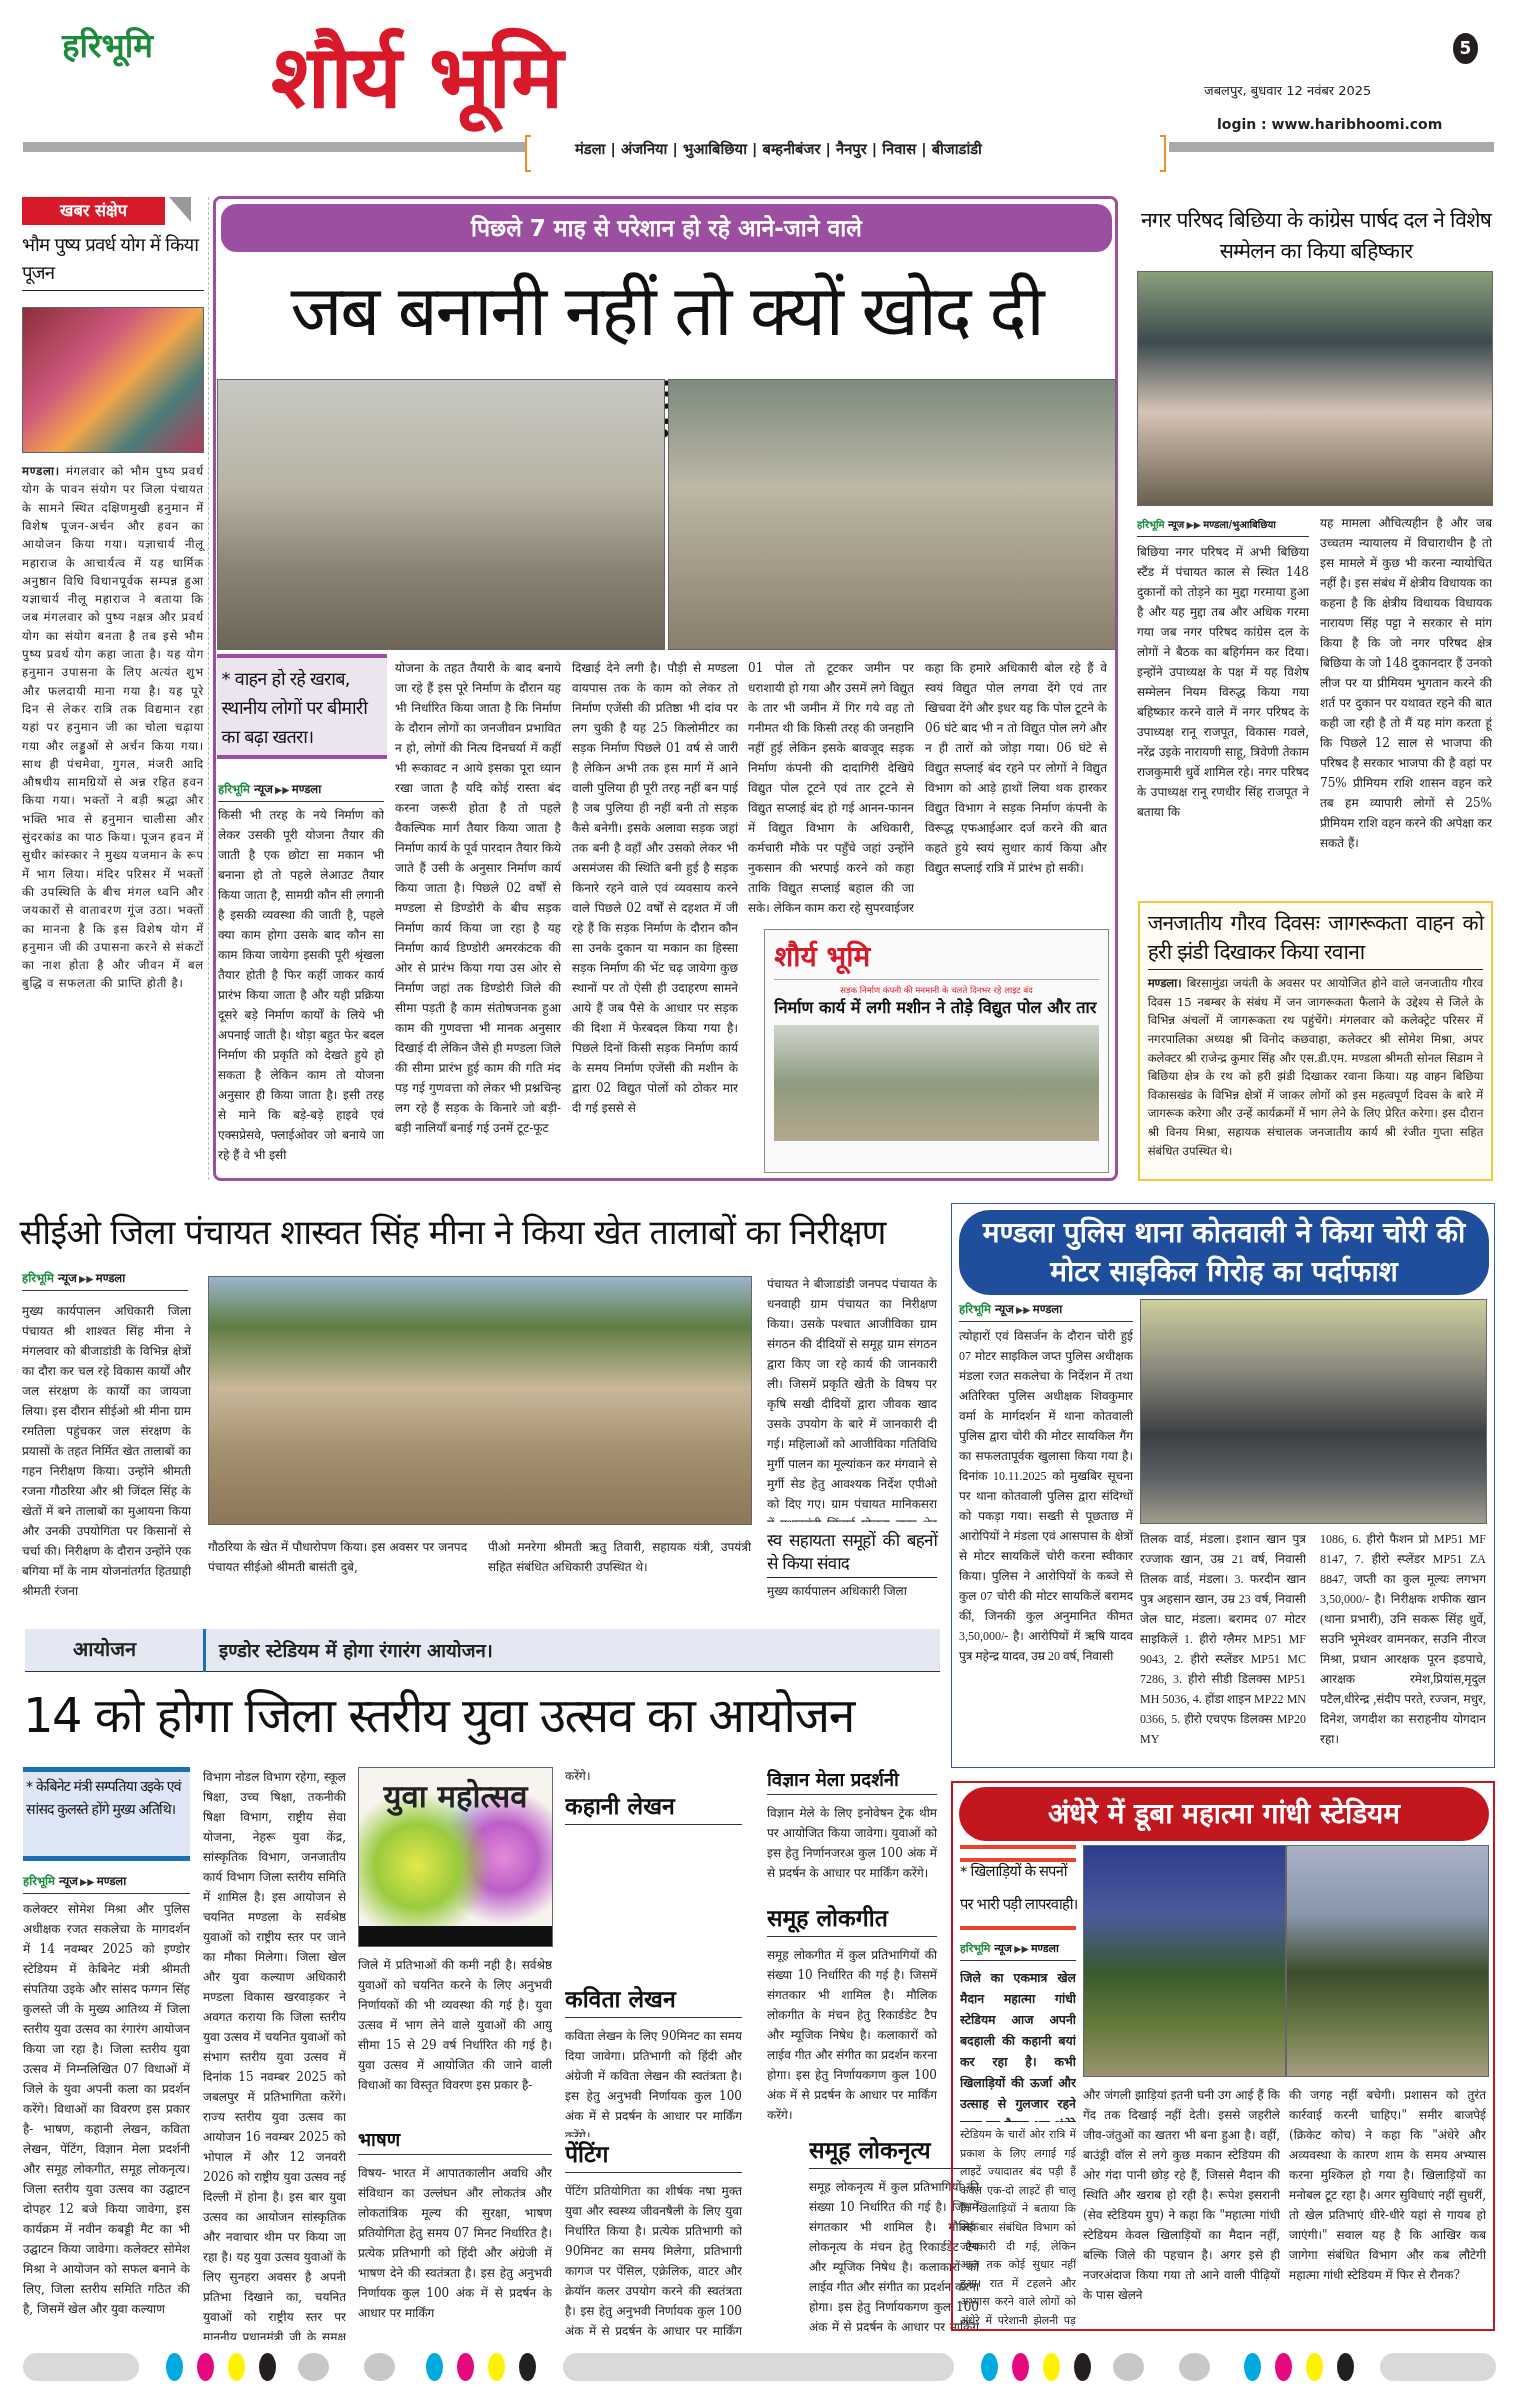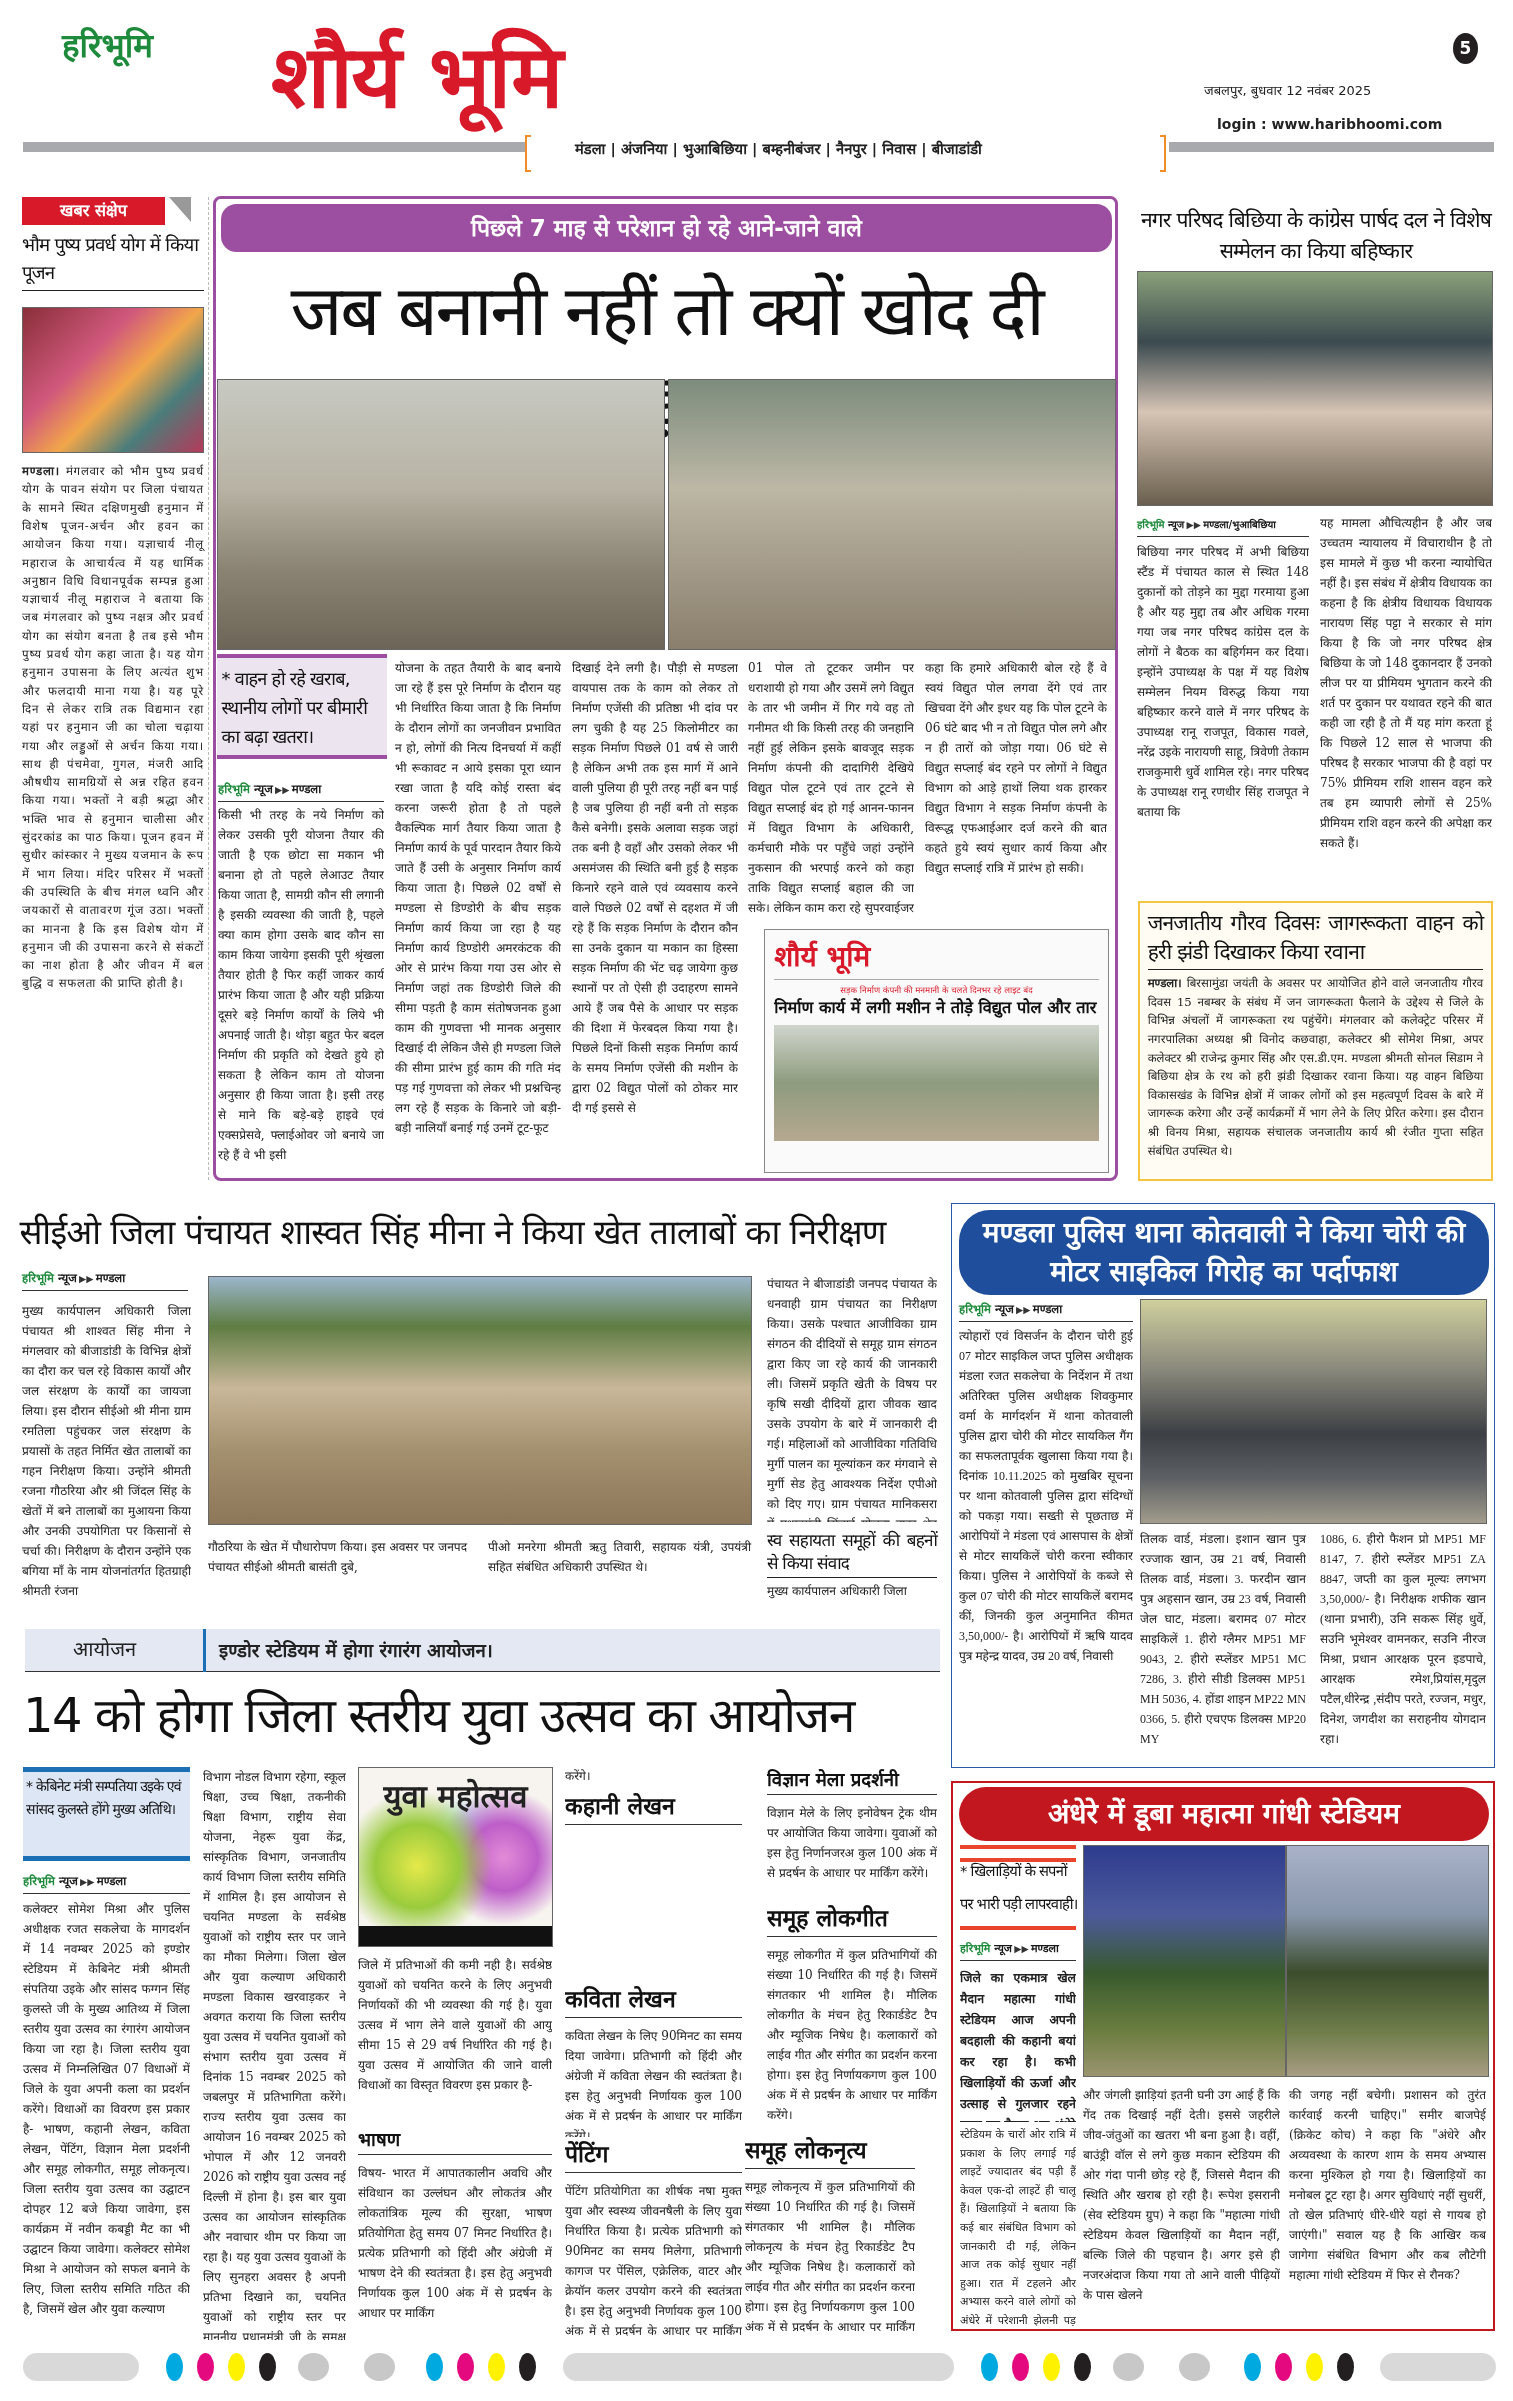--- a/index.html
+++ b/index.html
@@ -116,21 +116,21 @@
 <div class="abs byline" style="left:959px;top:1301px;width:174px">
   <span class="g">हरिभूमि</span>
   <span>न्यूज</span><span class="arrow">▶▶</span><span>मण्डला</span>
 </div>
 <div class="col body-text" style="left:959px;top:1326px;width:174px;height:438px;overflow:hidden;font-family:'Liberation Serif',serif">त्योहारों एवं विसर्जन के दौरान चोरी हुई 07 मोटर साइकिल जप्त पुलिस अधीक्षक मंडला रजत सकलेचा के निर्देशन में तथा अतिरिक्त पुलिस अधीक्षक शिवकुमार वर्मा के मार्गदर्शन में थाना कोतवाली पुलिस द्वारा चोरी की मोटर सायकिल गैंग का सफलतापूर्वक खुलासा किया गया है। दिनांक 10.11.2025 को मुखबिर सूचना पर थाना कोतवाली पुलिस द्वारा संदिग्धों को पकड़ा गया। सख्ती से पूछताछ में आरोपियों ने मंडला एवं आसपास के क्षेत्रों से मोटर सायकिलें चोरी करना स्वीकार किया। पुलिस ने आरोपियों के कब्जे से कुल 07 चोरी की मोटर सायकिलें बरामद कीं, जिनकी कुल अनुमानित कीमत 3,50,000/- है। आरोपियों में ऋषि यादव पुत्र महेन्द्र यादव, उम्र 20 वर्ष, निवासी</div>
 <div class="abs photo" style="left:1140px;top:1299px;width:347px;height:225px;background:linear-gradient(180deg,#cfcf9e 0%,#8c8b7d 30%,#3c3f44 60%,#5d6064 80%,#a19c8c 100%)"></div>
 <div class="col body-text" style="left:1140px;top:1529px;width:166px;height:234px;overflow:hidden;font-family:'Liberation Serif',serif">तिलक वार्ड, मंडला। इशान खान पुत्र रज्जाक खान, उम्र 21 वर्ष, निवासी तिलक वार्ड, मंडला। 3. फरदीन खान पुत्र अहसान खान, उम्र 23 वर्ष, निवासी जेल घाट, मंडला। बरामद 07 मोटर साइकिलें 1. हीरो ग्लैमर MP51 MF 9043, 2. हीरो स्प्लेंडर MP51 MC 7286, 3. हीरो सीडी डिलक्स MP51 MH 5036, 4. होंडा शाइन MP22 MN 0366, 5. हीरो एचएफ डिलक्स MP20 MY</div>
 <div class="col body-text" style="left:1320px;top:1529px;width:166px;height:234px;overflow:hidden;font-family:'Liberation Serif',serif">1086, 6. हीरो फैशन प्रो MP51 MF 8147, 7. हीरो स्प्लेंडर MP51 ZA 8847, जप्ती का कुल मूल्यः लगभग 3,50,000/- है। निरीक्षक शफीक खान (थाना प्रभारी), उनि सकरू सिंह धुर्वे, सउनि भूमेश्वर वामनकर, सउनि नीरज मिश्रा, प्रधान आरक्षक पूरन इडपाचे, आरक्षक रमेश,प्रियांस,मृदुल पटैल,धीरेन्द्र ,संदीप परते, रज्जन, मधुर, दिनेश, जगदीश का सराहनीय योगदान रहा।</div>
 
 <div class="abs" style="left:25px;top:1629px;width:915px;height:43px;background:#e3e8f3;border-bottom:1.5px solid #333">
-  <div class="abs" style="left:48px;top:6.2px;font-size:20px;font-weight:normal;color:#222">आयोजन</div>
+  <div class="abs" style="left:48px;top:6.2px;font-size:20px;font-weight:bold;color:#222">आयोजन</div>
   <div class="abs" style="left:178px;top:0;width:3.1px;height:43px;background:#1a6fb5"></div>
   <div class="abs" style="left:194px;top:7.7px;font-size:18.6px;font-weight:bold;color:#222">इण्डोर स्टेडियम में होगा रंगारंग आयोजन।</div>
 </div>
 <div class="abs hl" style="left:23px;top:1684px;width:922px;font-size:48px;line-height:62px;white-space:nowrap;letter-spacing:-1.5px">14 को होगा जिला स्तरीय युवा उत्सव का आयोजन</div>
 
 <div class="abs" style="left:23px;top:1767px;width:167px;height:94px;background:#dde6f5;border-top:5.4px solid #1a6fb5;border-bottom:5.4px solid #1a6fb5;padding:3.1px 3.1px">
   <div class="hl" style="font-size:14px;line-height:22.5px">* केबिनेट मंत्री सम्पतिया उइके एवं सांसद कुलस्ते होंगे मुख्य अतिथि।</div>
 </div>
 <div class="abs byline" style="left:23px;top:1873px;width:167px">
   <span class="g">हरिभूमि</span>
@@ -162,21 +162,21 @@
   <div class="body-text">पेंटिंग प्रतियोगिता का शीर्षक नषा मुक्त युवा और स्वस्थ्य जीवनषैली के लिए युवा निर्धारित किया है। प्रत्येक प्रतिभागी को 90मिनट का समय मिलेगा, प्रतिभागी कागज पर पेंसिल, एक्रेलिक, वाटर और क्रेयॉन कलर उपयोग करने की स्वतंत्रता है। इस हेतु अनुभवी निर्णायक कुल 100 अंक में से प्रदर्षन के आधार पर मार्किंग करेंगे।</div>
 </div>
 <div class="col" style="left:767px;top:1766px;width:170px;height:124px;overflow:hidden">
   <div class="subhead" style="margin-top:0;font-size:18.6px">विज्ञान मेला प्रदर्शनी</div>
   <div class="body-text">विज्ञान मेले के लिए इनोवेषन ट्रेक थीम पर आयोजित किया जावेगा। युवाओं को इस हेतु निर्णानजरअ कुल 100 अंक में से प्रदर्षन के आधार पर मार्किंग करेंगे।</div>
 </div>
 <div class="col" style="left:767px;top:1896px;width:170px;height:232px;overflow:hidden">
   <div class="subhead" style="margin-top:5px">समूह लोकगीत</div>
   <div class="body-text">समूह लोकगीत में कुल प्रतिभागियों की संख्या 10 निर्धारित की गई है। जिसमें संगतकार भी शामिल है। मौलिक लोकगीत के मंचन हेतु रिकार्डडेट टैप और म्यूजिक निषेध है। कलाकारों को लाईव गीत और संगीत का प्रदर्शन करना होगा। इस हेतु निर्णायकगण कुल 100 अंक में से प्रदर्षन के आधार पर मार्किंग करेंगे।</div>
 </div>
-<div class="col" style="left:745px;top:2133px;width:170px;height:207px;overflow:hidden">
+<div class="col" style="left:809px;top:2133px;width:170px;height:207px;overflow:hidden">
   <div class="subhead" style="margin-top:0">समूह लोकनृत्य</div>
   <div class="body-text">समूह लोकनृत्य में कुल प्रतिभागियों की संख्या 10 निर्धारित की गई है। जिसमें संगतकार भी शामिल है। मौलिक लोकनृत्य के मंचन हेतु रिकार्डडेट टैप और म्यूजिक निषेध है। कलाकारों को लाईव गीत और संगीत का प्रदर्शन करना होगा। इस हेतु निर्णायकगण कुल 100 अंक में से प्रदर्षन के आधार पर मार्किंग करेंगे।</div>
 </div>
 
 <div class="abs" style="left:951px;top:1781px;width:544px;height:550px;border:2.3px solid #c2171f"></div>
 <div class="abs" style="left:959px;top:1787px;width:530px;height:54px;background:#c2171f;border-radius:27px">
   <div style="color:#fff;font-weight:bold;font-size:28px;line-height:54px;text-align:center">अंधेरे में डूबा महात्मा गांधी स्टेडियम</div>
 </div>
 <div class="abs" style="left:960px;top:1845px;width:116px;border-top:4.6px solid #e8452c;border-bottom:4.6px solid #e8452c;padding:4.6px 0;width:116px"></div>
 <div class="abs" style="left:960px;top:1845px;width:116px;height:85px;border-top:4.6px solid #e8452c;border-bottom:4.6px solid #e8452c;padding:4.6px 0">

